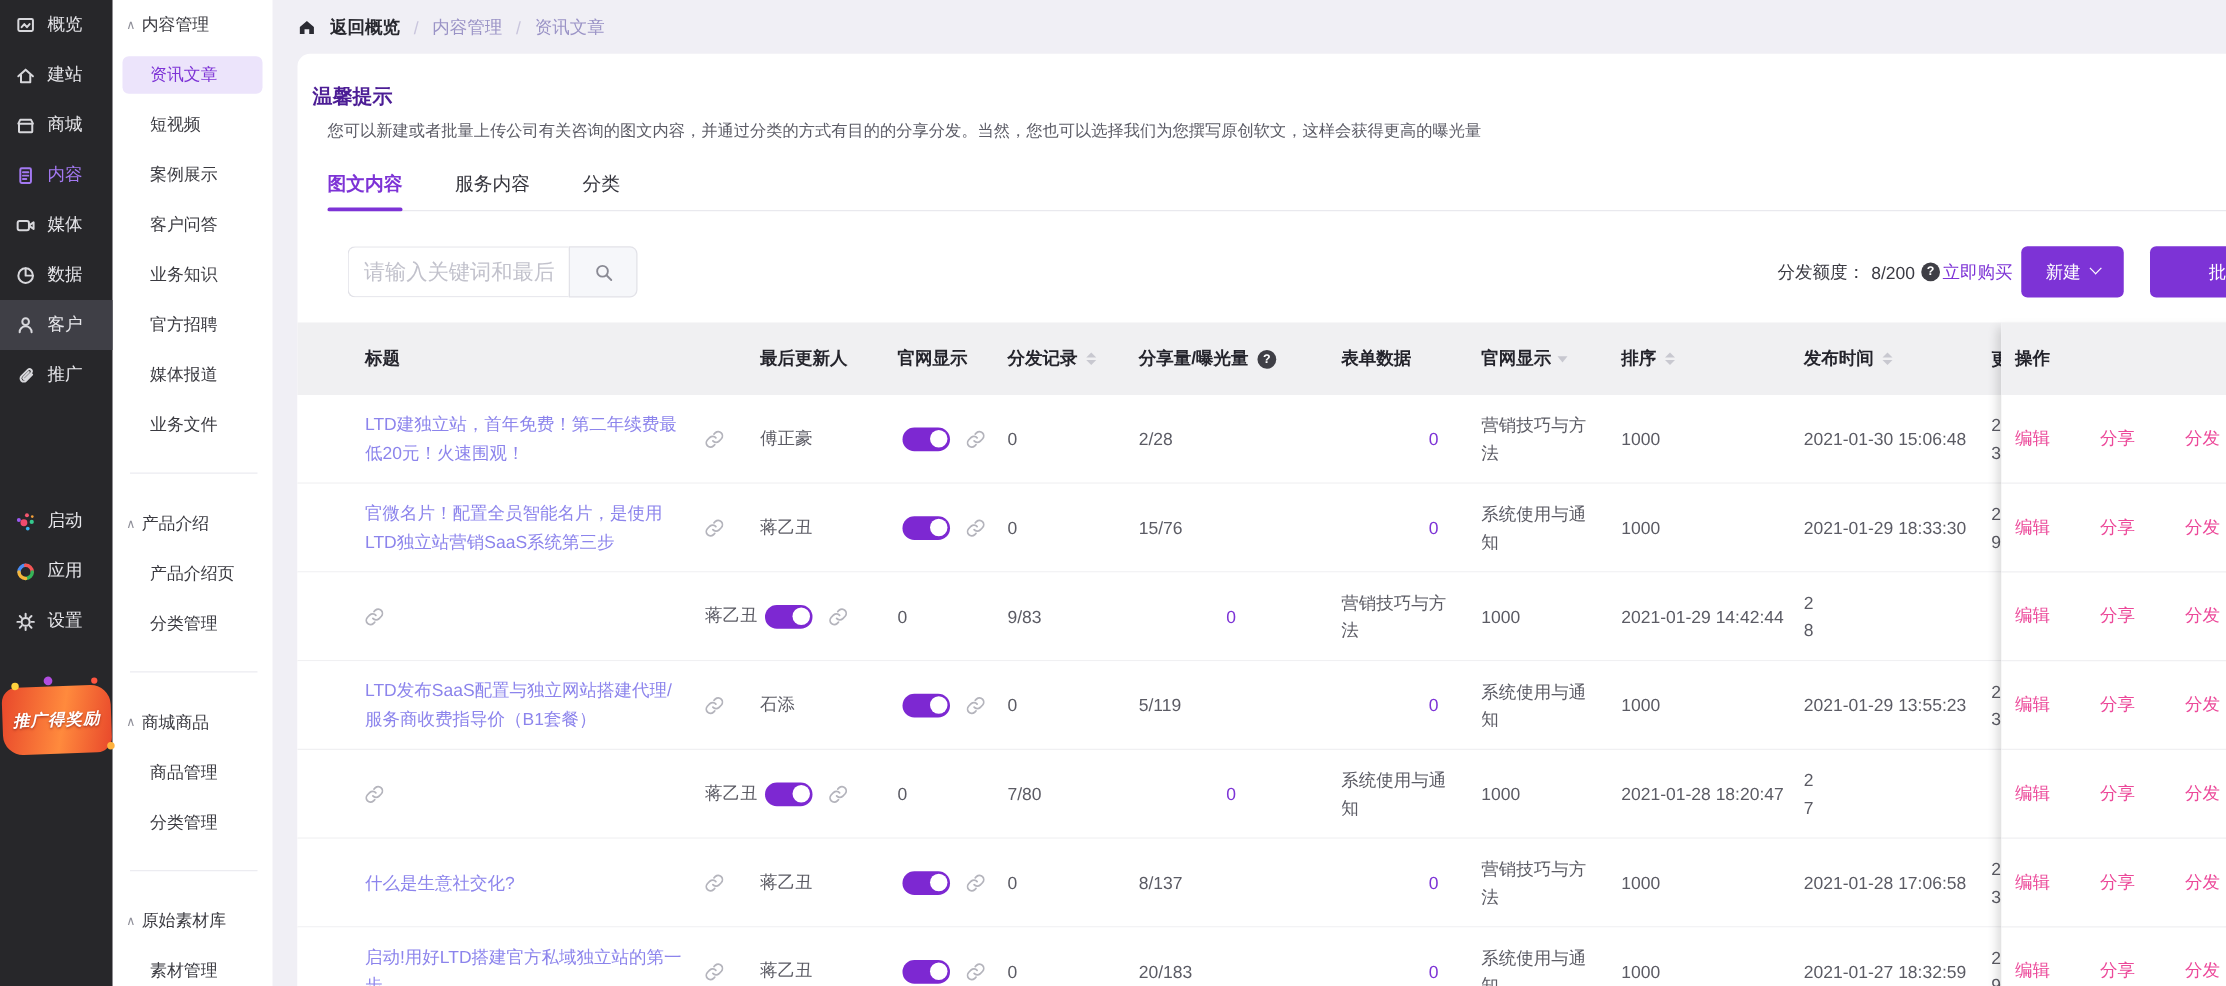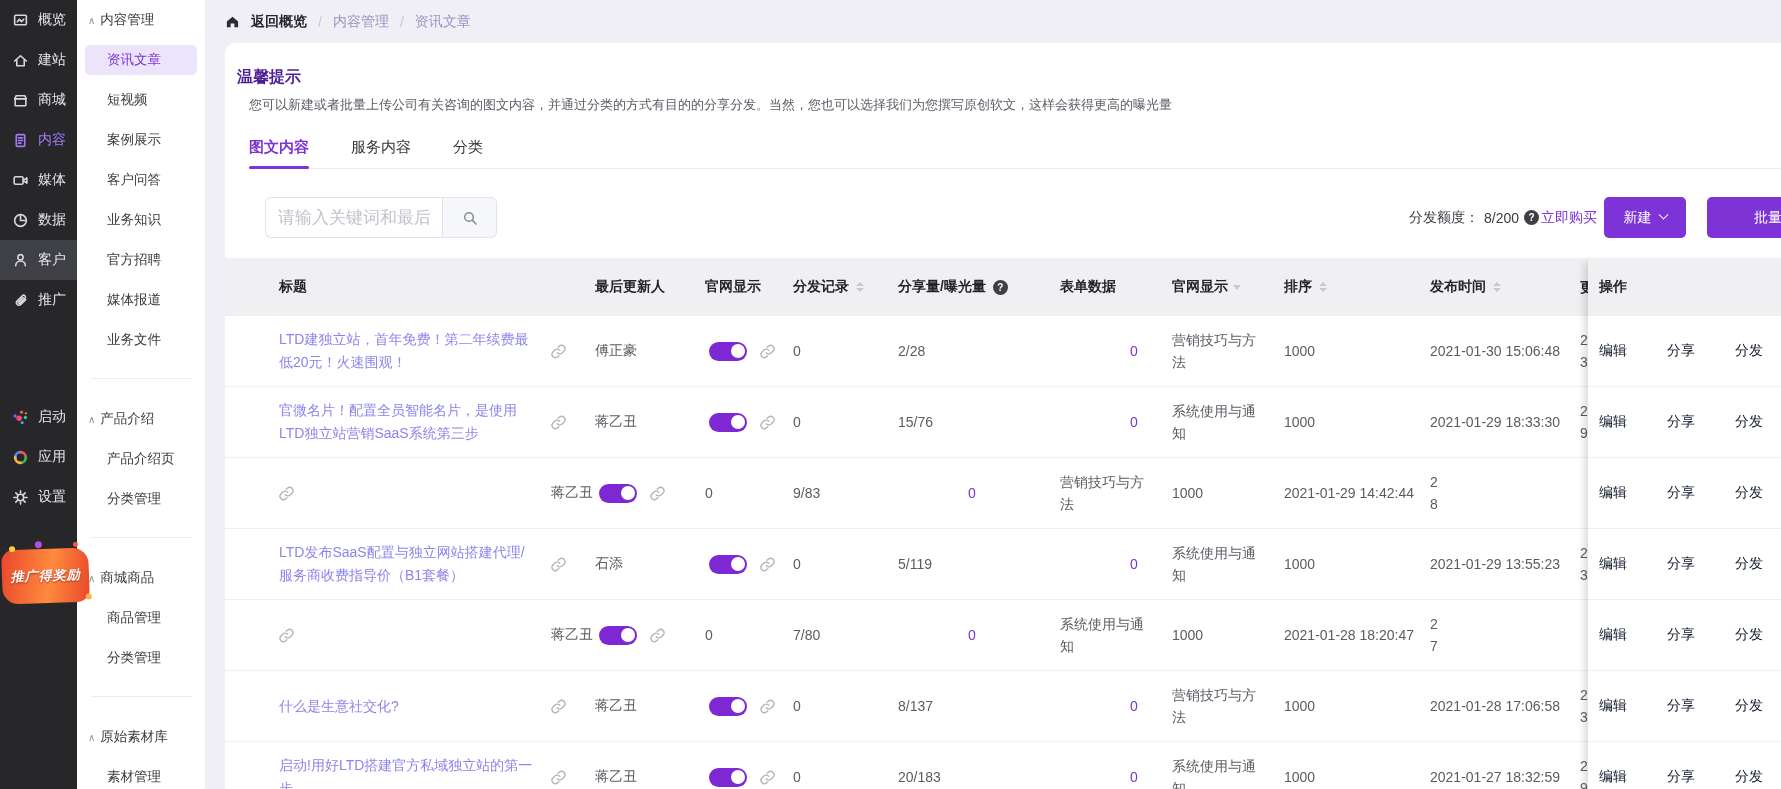--- a/index.html
+++ b/index.html
@@ -1,21 +1,21 @@
 <!DOCTYPE html>
 <html><head>
 <meta charset="utf-8">
 <style>
   * { margin:0; padding:0; box-sizing:border-box; }
   html,body { width:1781px; height:789px; overflow:hidden; }
   body { font-family:"Liberation Sans","DejaVu Sans",sans-serif; background:#f0eff5; color:#333; }
   .app { display:flex; width:1781px; height:789px; }
 
   
-  .rail { width:77px; flex-shrink:0; background:#27272a; position:relative; color:#e6e6ea; }
+  .rail { width:90px; flex-shrink:0; background:#27272a; position:relative; color:#e6e6ea; }
   .rail-item { height:40px; display:flex; align-items:center; gap:9px; padding-left:12px; font-size:14px; cursor:pointer; }
   .rail-item svg { width:17px; height:17px; flex-shrink:0; }
   .rail-item.active { color:#a379f2; }
   .rail-item.hovered { background:#3f3f46; }
   .rail-bottom { position:absolute; top:397px; left:0; right:0; }
   .rail-banner { position:absolute; top:549px; left:2px; width:87px; height:54px;
     background:linear-gradient(100deg,#e8472b 0%,#ff8a3d 55%,#e8472b 100%);
     border-radius:12px 16px 12px 16px; transform:rotate(-2deg);
     display:flex; align-items:center; justify-content:center; }
   .rail-banner .bt { color:#fff; font-weight:bold; font-style:italic; font-size:13px; text-shadow:0 1px 2px #a33220; letter-spacing:1px; }
@@ -81,21 +81,21 @@
   .sorter { display:inline-flex; flex-direction:column; gap:2px; margin-left:7px; cursor:pointer; }
   .sorter i { display:block; width:0; height:0; border-left:4px solid transparent; border-right:4px solid transparent; }
   .sorter .up { border-bottom:4px solid #c8c8d0; }
   .sorter .dn { border-top:4px solid #c8c8d0; }
   .fcaret { width:0; height:0; border-left:4px solid transparent; border-right:4px solid transparent; border-top:5px solid #c8c8d0; margin-left:5px; cursor:pointer; }
   .th .help { margin-left:7px; }
 
   .ops { position:absolute; left:1363px; top:215px; bottom:0; width:220px; background:#fff; box-shadow:-7px 0 8px -4px rgba(0,0,0,.16); }
   .ops-head { height:58px; background:#f0f0f2; display:flex; align-items:center; padding-left:11px; font-size:14px; font-weight:bold; color:#24242c; }
   .ops-row { height:71px; display:flex; align-items:center; padding-left:11px; gap:40px; border-bottom:1px solid #f0f0f2; font-size:14px; }
-  .op { color:#0f172a; cursor:pointer; }
+  .op { color:#ec4899; cursor:pointer; }
 
   svg.ico { stroke:#d8d8dc; fill:none; stroke-width:1.5; stroke-linecap:round; stroke-linejoin:round; }
   svg.ico.purple { stroke:#a379f2; }
   svg.chain { stroke:#b4b4bc; fill:none; stroke-width:1.4; stroke-linecap:round; }
 </style>
 </head>
 <body>
 
 <div class="app">
 

